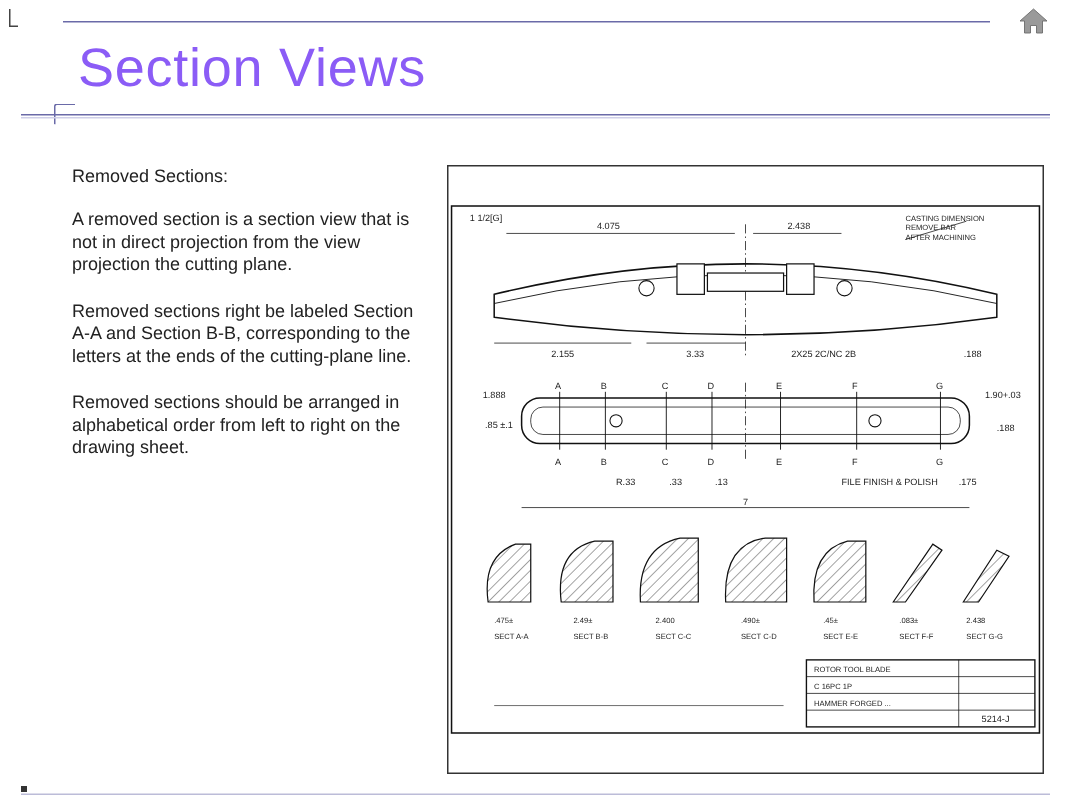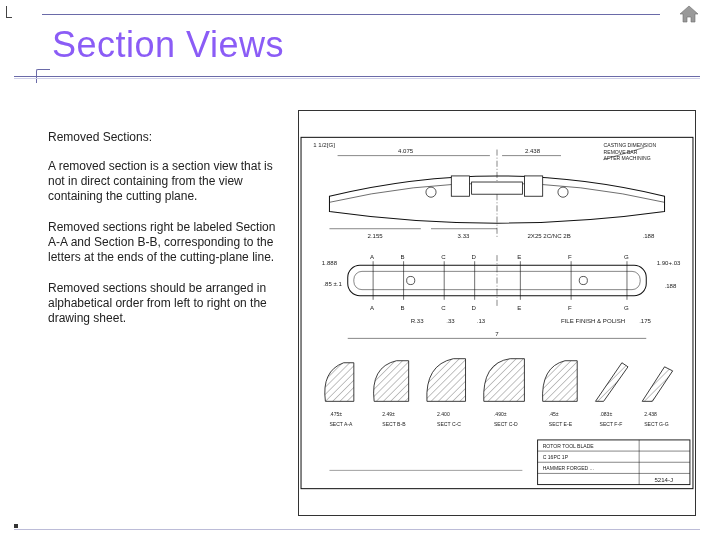--- a/index.html
+++ b/index.html
@@ -9,21 +9,21 @@
   .hr-top { position: absolute; top: 14px; left: 42px; right: 60px; height: 0; border-top: 1px solid #6a6aa8; }
   .home-icon { position: absolute; top: 4px; right: 20px; width: 22px; height: 20px; }
   .title-wrap { position: absolute; top: 24px; left: 52px; right: 20px; }
   .title { font-size: 36px; font-weight: 400; color: #8b5cf6; letter-spacing: 0.5px; }
   .title-rule { position: absolute; left: 14px; right: 20px; top: 76px; height: 0; border-top: 1px solid #6a6aa8; }
   .title-rule2 { position: absolute; left: 14px; right: 20px; top: 78px; height: 0; border-top: 1px solid #cfcfe8; }
   .notch { position: absolute; left: 36px; top: 69px; width: 14px; height: 14px; border: 1px solid #6a6aa8; background: #fff; border-bottom: none; border-right: none; transform: rotate(0deg); border-radius: 2px 0 0 0; }
   .body { position: absolute; top: 110px; left: 48px; right: 24px; bottom: 24px; display: flex; gap: 18px; }
   .left-col { width: 232px; font-size: 12px; line-height: 1.25; color: #222; }
   .left-col p { margin-bottom: 16px; }
-  .left-col .subhead { margin-bottom: 14px; margin-top: 20px; }
+  .left-col .subhead { margin-bottom: 14px; }
   .figure { flex: 1; border: 1px solid #333; position: relative; background: #fff; }
   .figure svg { width: 100%; height: 100%; }
   .dot-corner { position: absolute; width: 4px; height: 4px; background: #333; }
   .dc-bl { bottom: 12px; left: 14px; }
   .foot-rule { position: absolute; bottom: 10px; left: 14px; right: 20px; border-top: 1px solid #bcbcd8; }
   
   .t { font: 6px/1 Arial, sans-serif; fill: #222; }
   .ts { font: 5px/1 Arial, sans-serif; fill: #222; }
 </style>
 </head>
@@ -41,21 +41,21 @@
   <div class="title-wrap">
     <h1 class="title">Section Views</h1>
   </div>
   <div class="notch"></div>
   <div class="title-rule"></div>
   <div class="title-rule2"></div>
 
   <div class="body">
     <div class="left-col">
       <p class="subhead">Removed Sections:</p>
-      <p>A removed section is a section view that is not in direct containing from the view containing the cutting plane.</p>
+      <p>A removed section is a section view that is not in direct projection from the view projection the cutting plane.</p>
       <p>Removed sections right be labeled Section A-A  and Section B-B, corresponding to the letters at the ends of the cutting-plane line.</p>
       <p>Removed sections should be arranged in alphabetical order from left to right on the drawing sheet.</p>
     </div>
 
     <div class="figure">
       <svg viewBox="0 0 390 350">
 
         <rect x="2" y="2" width="386" height="346" fill="none" stroke="#111" stroke-width="1"></rect>
 
         <g>

